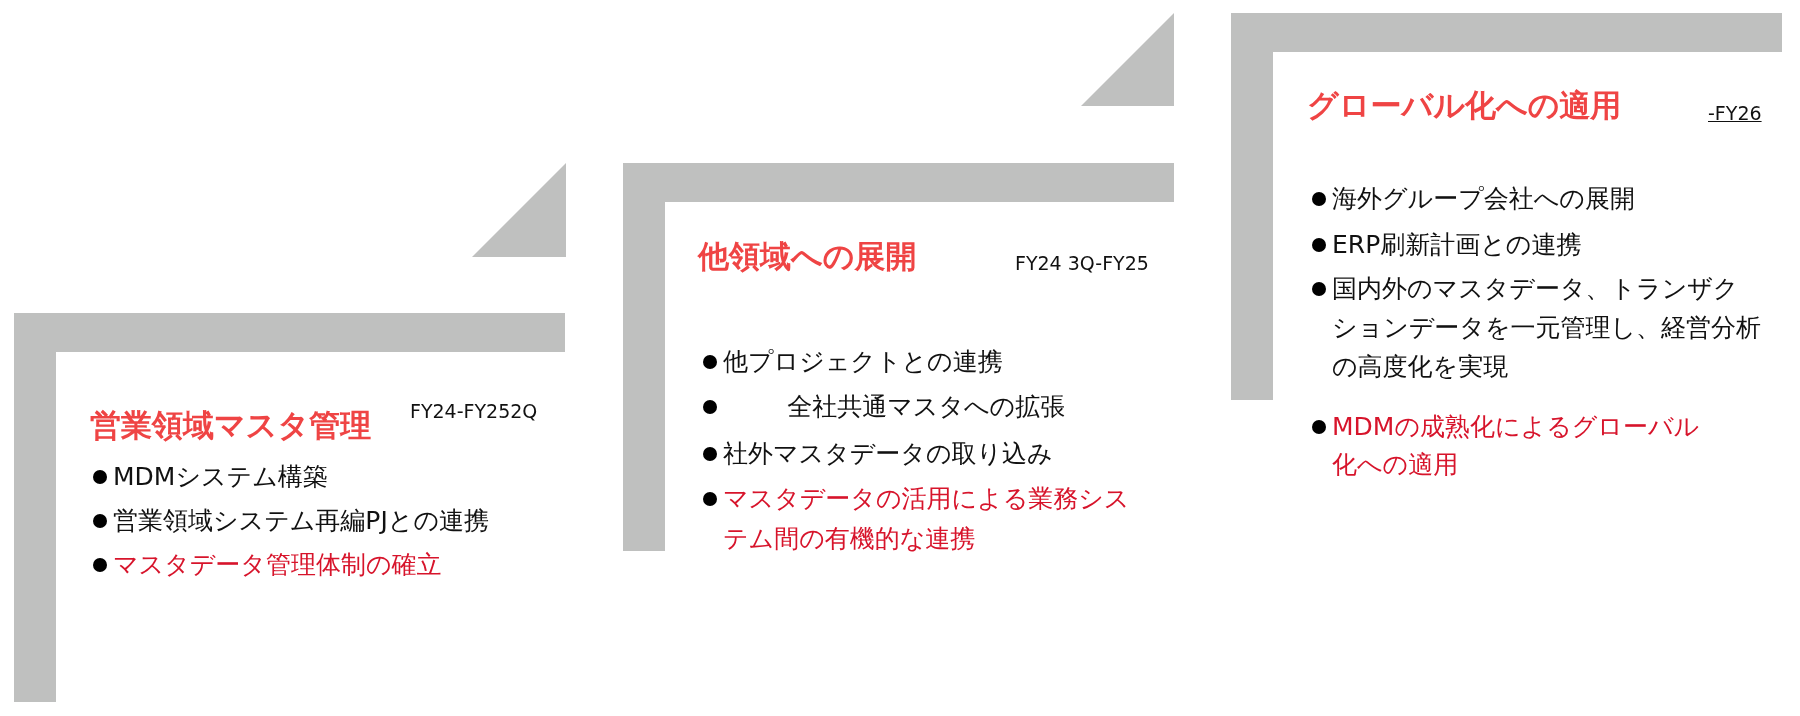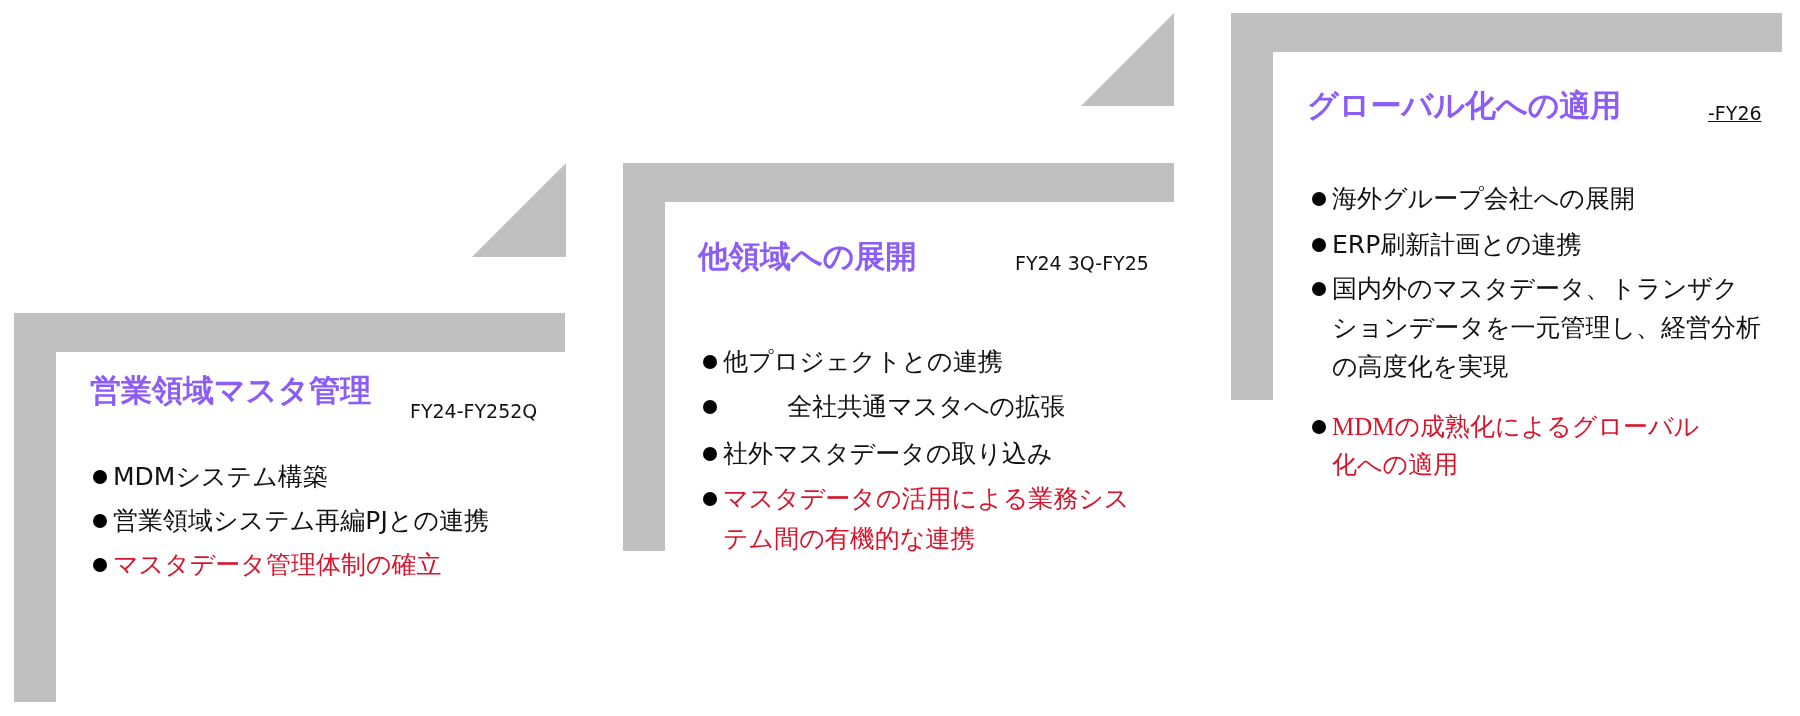--- a/index.html
+++ b/index.html
@@ -1,20 +1,20 @@
 <!DOCTYPE html>
 <html><head>
 <meta charset="utf-8">
 <style>
   html, body { margin: 0; padding: 0; background: #ffffff; }
   body { width: 1800px; height: 716px; position: relative; overflow: hidden;
          font-family: "DejaVu Sans", "Liberation Sans", sans-serif; }
   .gray { position: absolute; background: #bfc0bf; }
   .tri { position: absolute; }
-  .title { position: absolute; color: #8b5cf6; font-weight: bold; font-size: 31px;
+  .title { position: absolute; color: #ef4444; font-weight: bold; font-size: 31px;
            line-height: 36px; white-space: nowrap; letter-spacing: 0px; }
   .period { position: absolute; color: #111111; font-size: 19px; line-height: 22px; white-space: nowrap; }
   .list { position: absolute; margin: 0; padding: 0; list-style: none; }
   .item { position: relative; padding-left: 20px; font-size: 25px; color: #111111; }
   .item.highlight { color: #d7142b; }
   .item .dot { position: absolute; left: 0; width: 14px; height: 14px; border-radius: 50%; background: #000; }
   .line { display: block; white-space: nowrap; }
 </style>
 </head>
 <body>
@@ -27,21 +27,21 @@
 
 <div class="gray" style="left:623px; top:163px; width:551px; height:39px;"></div>
 <div class="gray" style="left:623px; top:163px; width:42px; height:388px;"></div>
 <svg class="tri" style="left:1081px; top:13px;" width="93" height="93" viewBox="0 0 93 93">
   <polygon points="93,0 93,93 0,93" fill="#bfc0bf"></polygon>
 </svg>
 
 <div class="gray" style="left:1231px; top:13px; width:551px; height:39px;"></div>
 <div class="gray" style="left:1231px; top:13px; width:42px; height:387px;"></div>
 
-<div class="title" style="left:90px; top:373px;font-family:Liberation Serif, serif;">営業領域マスタ管理</div>
+<div class="title" style="left:90px; top:407px;">営業領域マスタ管理</div>
 <div class="period" style="left:410px; top:400px;">FY24-FY252Q</div>
 <ul class="list" style="left:93px; top:455px; line-height:44px;">
   <li class="item">
     <span class="dot" style="top:15px;"></span>
     <span class="line">MDMシステム構築</span>
   </li>
   <li class="item">
     <span class="dot" style="top:15px;"></span>
     <span class="line">営業領域システム再編PJとの連携</span>
   </li>
@@ -83,18 +83,18 @@
   <li class="item" style="margin-bottom:2px;">
     <span class="dot" style="top:15px;"></span>
     <span class="line">ERP刷新計画との連携</span>
   </li>
   <li class="item" style="line-height:39px; margin-bottom:22px;">
     <span class="dot" style="top:13px;"></span>
     <span class="line">国内外のマスタデータ、トランザク</span>
     <span class="line">ションデータを一元管理し、経営分析</span>
     <span class="line">の高度化を実現</span>
   </li>
-  <li class="item highlight" style="line-height:38px;font-family:Liberation Serif, serif;">
+  <li class="item highlight" style="line-height:38px;">
     <span class="dot" style="top:12px;"></span>
     <span class="line">MDMの成熟化によるグローバル</span>
     <span class="line">化への適用</span>
   </li>
 </ul>
 
 </body></html>

